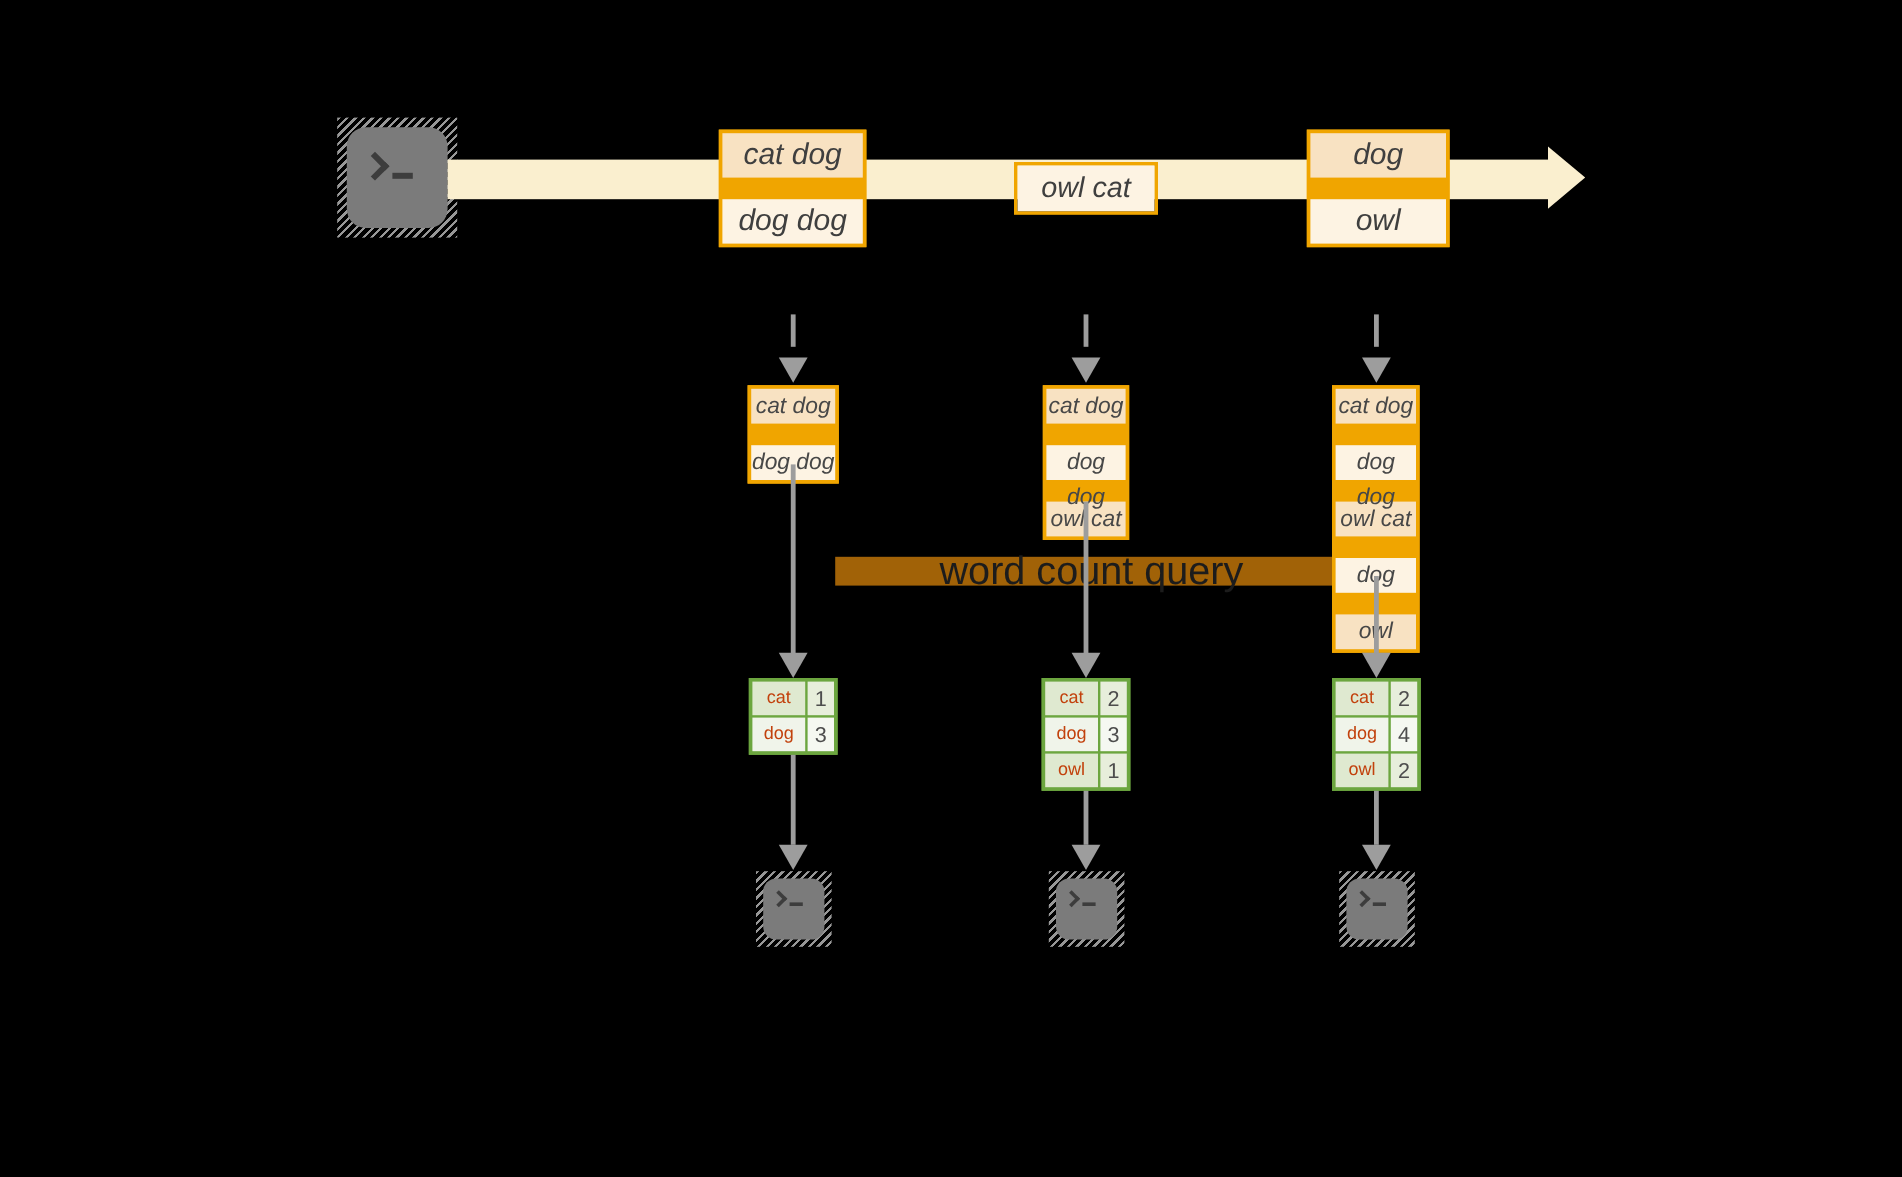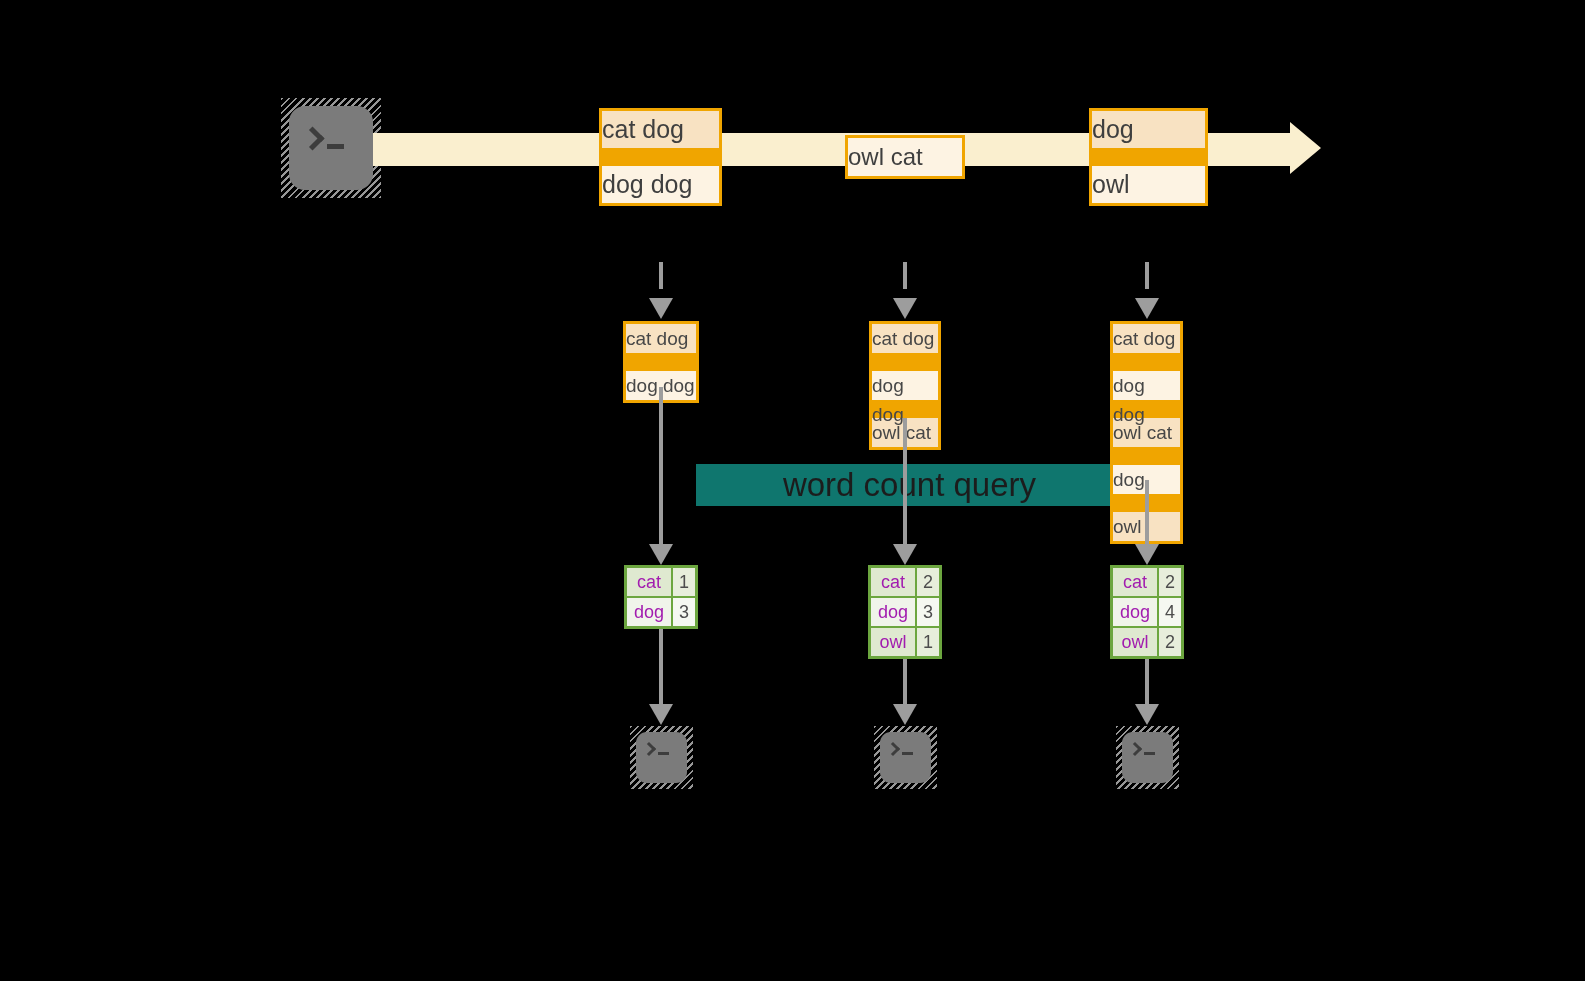--- a/index.html
+++ b/index.html
@@ -22,44 +22,44 @@
   .uscore{width:17px;height:5px;background:#3d3d3d;margin-bottom:2px;}
   .sink .uscore{width:11px;height:3px;margin-bottom:1px;}
 
   
   .stream-band{position:absolute;left:373px;top:133px;width:917px;height:33px;background:#FAEFCF;z-index:1;}
   .stream-head{position:absolute;left:1290px;top:122px;width:0;height:0;z-index:1;
     border-top:26px solid transparent;border-bottom:26px solid transparent;border-left:31px solid #FAEFCF;}
 
   
   .obox{position:absolute;box-sizing:border-box;border:3px solid #F0A500;background:#F0A500;z-index:3;}
-  .obox .row{text-align:left;color:#3f3f3f;}
+  .obox .row{text-align:center;color:#3f3f3f;font-style:italic;}
   .obox .row + .row{margin-top:18px;}
   .obox .row:nth-child(odd){background:#F8E2C2;}
   .obox .row:nth-child(even){background:#FDF3E3;}
   .event .row{height:37px;line-height:37px;font-size:25px;}
   .event.single .row{height:38px;line-height:38px;font-size:24px;background:#FDF3E3;}
   .stack .row{height:29px;line-height:29px;font-size:19px;color:#474747;}
   .stack{z-index:5;}
 
   
   .dash{position:absolute;width:4px;margin-left:-2px;height:27px;background:#9d9d9d;z-index:6;}
   .vline{position:absolute;width:4px;margin-left:-2px;background:#9d9d9d;z-index:6;}
   .tri{position:absolute;width:0;height:0;margin-left:-12px;z-index:6;
     border-left:12px solid transparent;border-right:12px solid transparent;border-top:21px solid #9d9d9d;}
 
   
-  .banner{position:absolute;left:696px;top:464px;width:427px;height:42px;background:#0f766e;z-index:4;
+  .banner{position:absolute;left:696px;top:464px;width:427px;height:24px;background:#a16207;z-index:4;
     display:flex;align-items:center;justify-content:center;font-size:33px;color:#1c1c1c;}
 
   
   .gtable{position:absolute;box-sizing:border-box;border:3px solid #6CA63F;background:#6CA63F;z-index:5;}
   .grow{display:flex;height:28px;}
   .grow + .grow{margin-top:2px;}
-  .gword{width:44px;line-height:28px;text-align:center;font-size:18px;color:#a21caf;}
+  .gword{width:44px;line-height:28px;text-align:center;font-size:15px;color:#c2410c;}
   .gnum{width:22px;margin-left:2px;line-height:28px;text-align:center;font-size:18px;color:#4d4d4d;}
   .grow:nth-child(odd) .gword{background:#DFE9D0;}
   .grow:nth-child(odd) .gnum{background:#E7EEDB;}
   .grow:nth-child(even) .gword{background:#F0F4EA;}
   .grow:nth-child(even) .gnum{background:#F5F8F1;}
 </style>
 </head>
 <body>
 
 <div class="stage">

